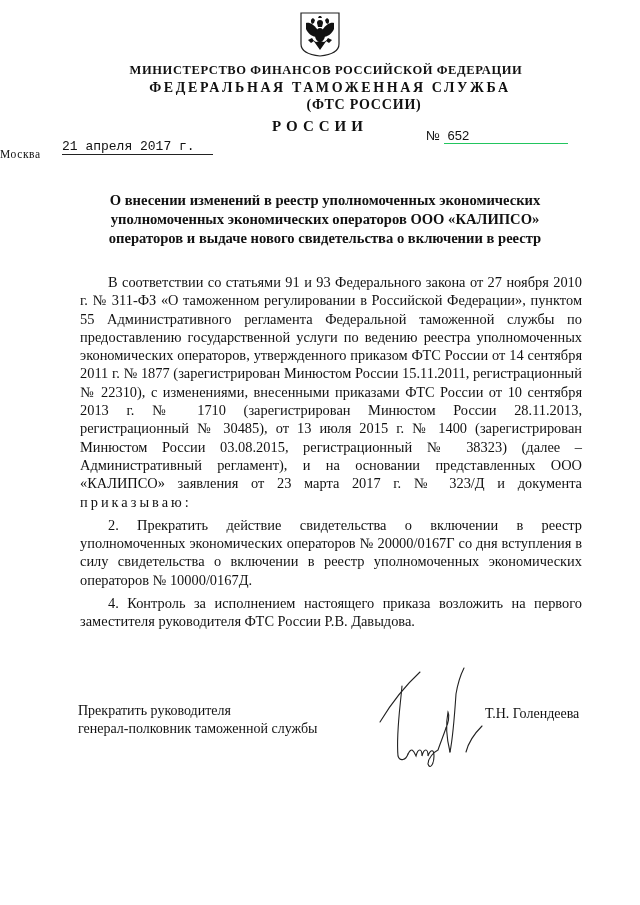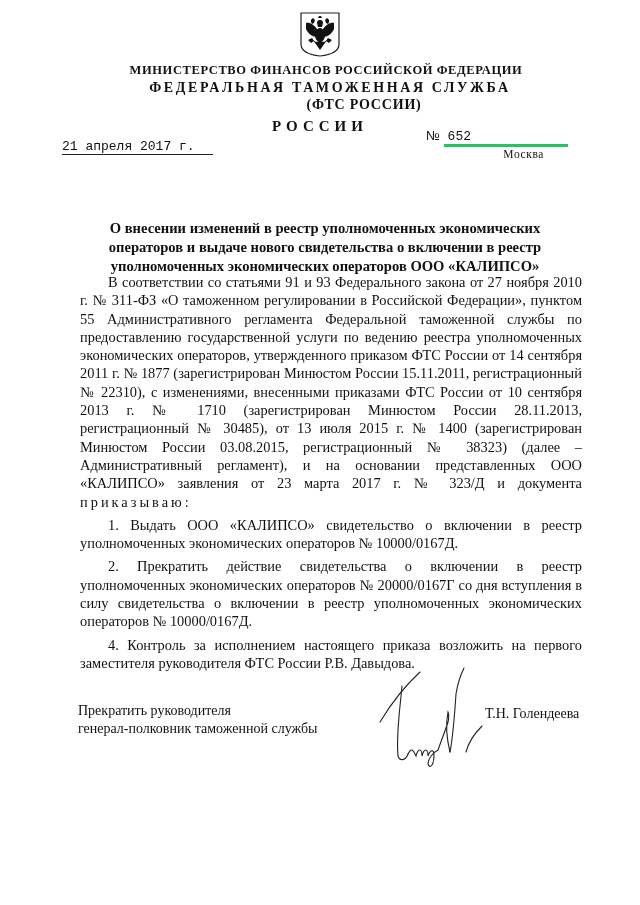--- a/index.html
+++ b/index.html
@@ -6,23 +6,23 @@
     body { width: 640px; height: 905px; position: relative; overflow: hidden; color: #111; font-family: "Liberation Serif", serif; }
     .abs { position: absolute; }
     .emblem { left: 298px; top: 10px; width: 44px; height: 48px; }
     .hdr { left: 0; width: 640px; text-align: center; font-family: "Liberation Serif", serif; font-weight: bold; color: #111; white-space: nowrap; }
     .ministry { top: 63px; font-size: 12.5px; letter-spacing: 0.6px; left: 6px; }
     .fts { top: 80px; font-size: 14px; letter-spacing: 2.6px; left: 10px; }
     .fts2 { top: 97px; font-size: 14px; letter-spacing: 0.8px; left: 0px; margin-left: 44px; }
     .prikaz { top: 118px; font-size: 15px; letter-spacing: 5px; left: 0px; }
     .date { left: 62px; top: 140px; font-size: 13px; font-family: "Liberation Mono", monospace; white-space: nowrap; border-bottom: 1px solid #222; padding-right: 18px; line-height: 14px; text-align: center; }
     .number { left: 426px; top: 128px; font-size: 13px; font-family: "Liberation Sans", sans-serif; white-space: nowrap; }
-    .number .num { display: inline-block; width: 120px; border-bottom: 3px solid #22c55e; padding-left: 4px; line-height: 14px; font-family: Liberation Mono, monospace; }
-    .city { left: 0; width: 544px; top: 148px; text-align: right; font-size: 11.5px; letter-spacing: 0.6px; }
-    .title { left: 100px; width: 450px; top: 191px; text-align: center; font-weight: bold; font-size: 14.6px; line-height: 19px; margin-top: 28px; }
+    .number .num { display: inline-block; width: 120px; border-bottom: 1px solid #22c55e; padding-left: 4px; line-height: 14px; }
+    .city { left: 0; width: 544px; top: 148px; text-align: left; font-size: 11.5px; letter-spacing: 0.6px; }
+    .title { left: 100px; width: 450px; top: 191px; text-align: center; font-weight: bold; font-size: 14.6px; line-height: 19px; }
     .body { left: 75px; width: 512px; top: 268px; font-size: 14.4px; line-height: 18.3px; text-align: justify; }
     .body p { margin: 5px; }
     .body .indent { text-indent: 28px; }
     .body .spaced { letter-spacing: 3px; }
     .sig-pos { left: 78px; top: 702px; font-size: 14px; line-height: 18px; }
     .sig-name { left: 485px; top: 706px; font-size: 14px; white-space: nowrap; }
     .signature { left: 372px; top: 664px; width: 120px; height: 110px; }
   </style>
 </head>
 <body>
@@ -50,27 +50,26 @@
 
 <div class="abs date">21 апреля 2017 г.</div>
 <div class="abs number">
   <span>№</span>
   <span class="num">652</span>
 </div>
 <div class="abs city">Москва</div>
 
 <div class="abs title">
   <div>О внесении изменений в реестр уполномоченных экономических</div>
+  <div>уполномоченных экономических операторов ООО «КАЛИПСО»</div>
   <div>операторов и выдаче нового свидетельства о включении в реестр</div>
-  <div>уполномоченных экономических операторов ООО «КАЛИПСО»</div>
 </div>
 
 <div class="abs body">
   <p class="indent"><span>В соответствии со статьями 91 и 93 Федерального закона от 27 ноября 2010 г. № 311-ФЗ «О таможенном регулировании в Российской Федерации», пунктом 55 Административного регламента Федеральной таможенной службы по предоставлению государственной услуги по ведению реестра уполномоченных экономических операторов, утвержденного приказом ФТС России от 14 сентября 2011 г. № 1877 (зарегистрирован Минюстом России 15.11.2011, регистрационный № 22310), с изменениями, внесенными приказами ФТС России от 10 сентября 2013 г. № 1710 (зарегистрирован Минюстом России 28.11.2013, регистрационный № 30485), от 13 июля 2015 г. № 1400 (зарегистрирован Минюстом России 03.08.2015, регистрационный № 38323) (далее – Административный регламент), и на основании представленных ООО «КАЛИПСО» заявления от 23 марта 2017 г. № 323/Д и документа </span><span class="spaced">приказываю:</span></p>
-  <p class="indent">1. Выдать ООО «КАЛИПСО» свидетельство о включении в реестр уполномоченных экономических операторов № 10000/0167Д.</p>
   <p class="indent">2. Прекратить действие свидетельства о включении в реестр уполномоченных экономических операторов № 20000/0167Г со дня вступления в силу свидетельства о включении в реестр уполномоченных экономических операторов № 10000/0167Д.</p>
   <p class="indent">4. Контроль за исполнением настоящего приказа возложить на первого заместителя руководителя ФТС России Р.В. Давыдова.</p>
 </div>
 
 <div class="abs sig-pos">
   <div>Прекратить руководителя</div>
   <div>генерал-полковник таможенной службы</div>
 </div>
 
 <svg class="abs signature" viewBox="0 0 120 110">

